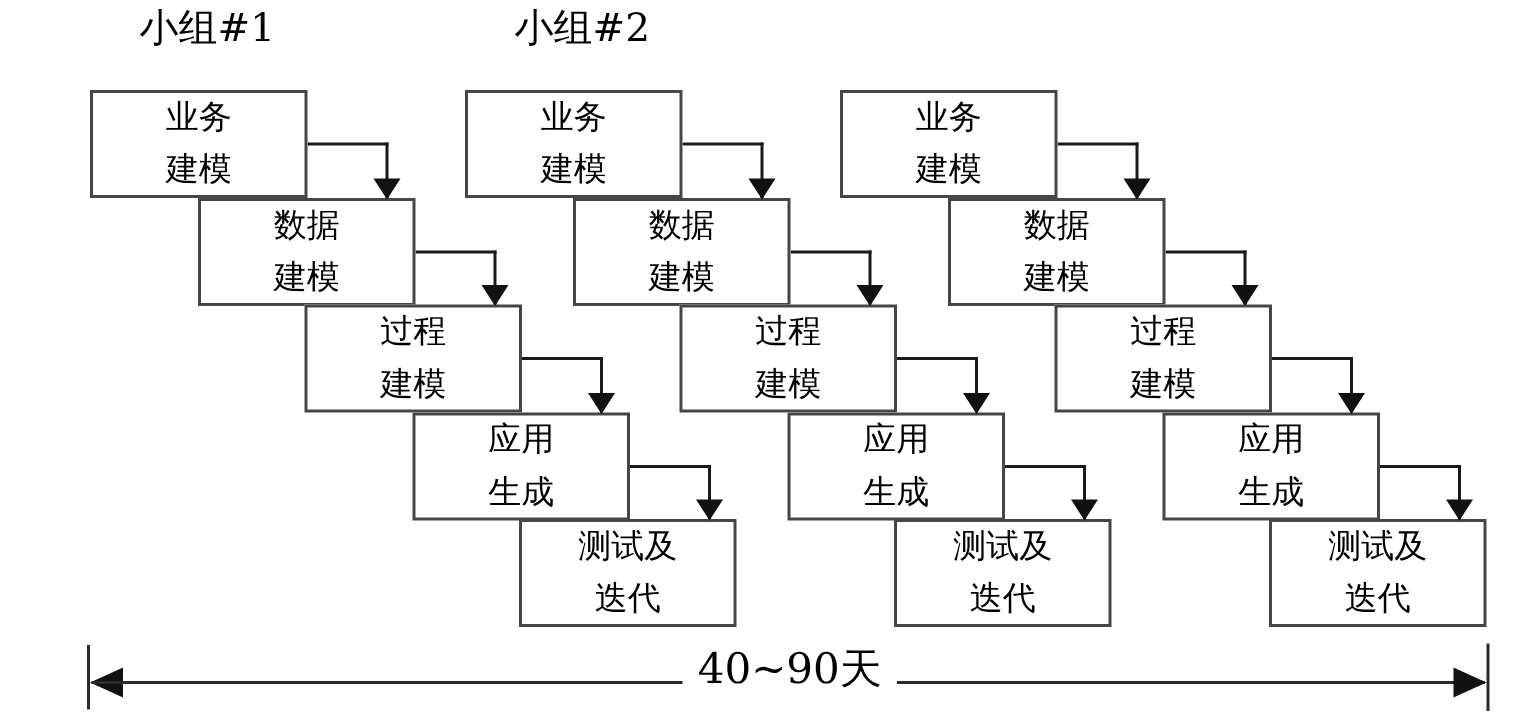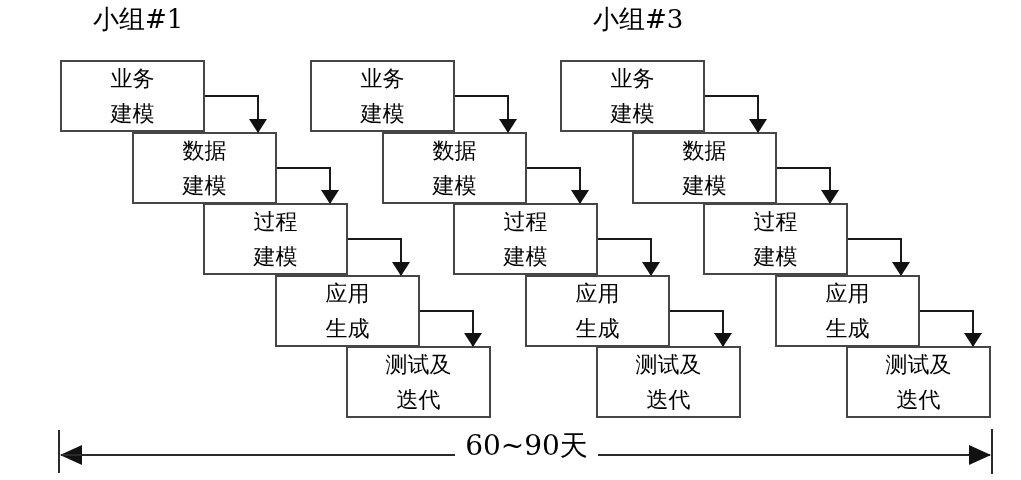--- a/index.html
+++ b/index.html
@@ -96,20 +96,21 @@
     <div class="elbow e1"></div>
     <div class="elbow e2"></div>
     <div class="elbow e3"></div>
     <div class="arrow-down a0"></div>
     <div class="arrow-down a1"></div>
     <div class="arrow-down a2"></div>
     <div class="arrow-down a3"></div>
   </div>
 
   <div class="group g1">
+    <div class="group-label">小组#2</div>
     <div class="box s0">业务
 建模</div>
     <div class="box s1">数据
 建模</div>
     <div class="box s2">过程
 建模</div>
     <div class="box s3">应用
 生成</div>
     <div class="box s4">测试及
 迭代</div>
@@ -117,21 +118,20 @@
     <div class="elbow e1"></div>
     <div class="elbow e2"></div>
     <div class="elbow e3"></div>
     <div class="arrow-down a0"></div>
     <div class="arrow-down a1"></div>
     <div class="arrow-down a2"></div>
     <div class="arrow-down a3"></div>
   </div>
 
   <div class="group g2">
-    <div class="group-label">小组#3</div>
     <div class="box s0">业务
 建模</div>
     <div class="box s1">数据
 建模</div>
     <div class="box s2">过程
 建模</div>
     <div class="box s3">应用
 生成</div>
     <div class="box s4">测试及
 迭代</div>
@@ -143,18 +143,18 @@
     <div class="arrow-down a1"></div>
     <div class="arrow-down a2"></div>
     <div class="arrow-down a3"></div>
   </div>
 
   <div>
     <div class="tick tick-left"></div>
     <div class="tick tick-right"></div>
     <div class="arrow-left"></div>
     <div class="seg seg-left"></div>
-    <div class="duration-label">60~90天</div>
+    <div class="duration-label">40~90天</div>
     <div class="seg seg-right"></div>
     <div class="arrow-right"></div>
   </div>
 
 </div>
 
 </body></html>

